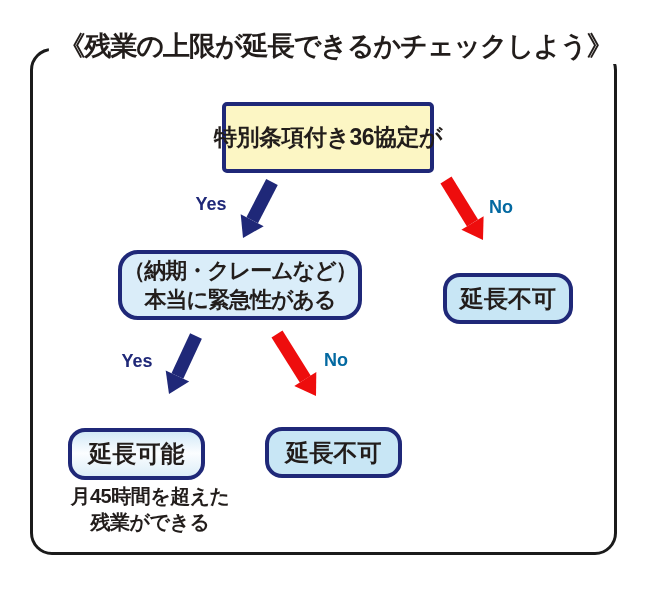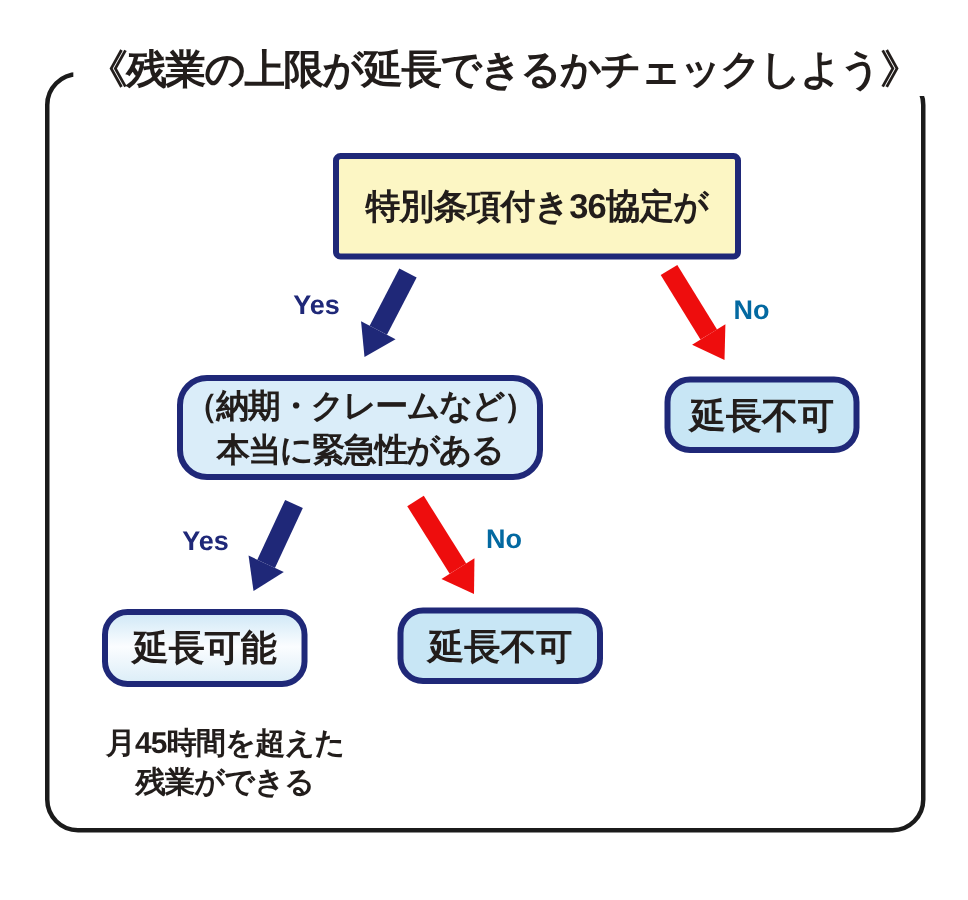--- a/index.html
+++ b/index.html
@@ -16,28 +16,28 @@
     background:#ffffff;padding:0 10px;white-space:nowrap;
     font-size:27px;font-weight:800;letter-spacing:-1px;color:#221d1b;
   }
   .node{
     position:absolute;display:flex;flex-direction:column;align-items:center;justify-content:center;
     border:4px solid #1f2878;box-sizing:border-box;text-align:center;
     font-weight:800;color:#221d1b;white-space:nowrap;
   }
   .node .ln{display:block;line-height:1.32;}
   .node-start{
-    left:222px;top:102px;width:272px;height:71px;border-radius:5px;
+    left:222px;top:102px;width:212px;height:71px;border-radius:5px;
     background:#fcf6c4;font-size:23px;letter-spacing:-0.5px;
   }
   .node-urgency{
     left:118px;top:250px;width:244px;height:70px;border-radius:20px;
     background:#daedf9;font-size:22px;letter-spacing:-1px;
   }
-  .node-small{font-size:24px;border-radius:17px;letter-spacing:0;}
+  .node-small{font-size:24px;border-radius:17px;letter-spacing:0;margin-top:22px;}
   .node-no-top{left:443px;top:251px;width:130px;height:51px;background:#c8e6f5;}
   .node-possible{
     left:68px;top:406px;width:137px;height:52px;
     background:linear-gradient(180deg,#d2e9f7 0%,#fbfdff 48%,#ddeef8 100%);
   }
   .node-no-bottom{left:265px;top:405px;width:137px;height:51px;background:#c8e6f5;}
   .branch-label{
     position:absolute;transform:translate(-50%,-50%);
     font-size:18px;font-weight:700;white-space:nowrap;
   }

